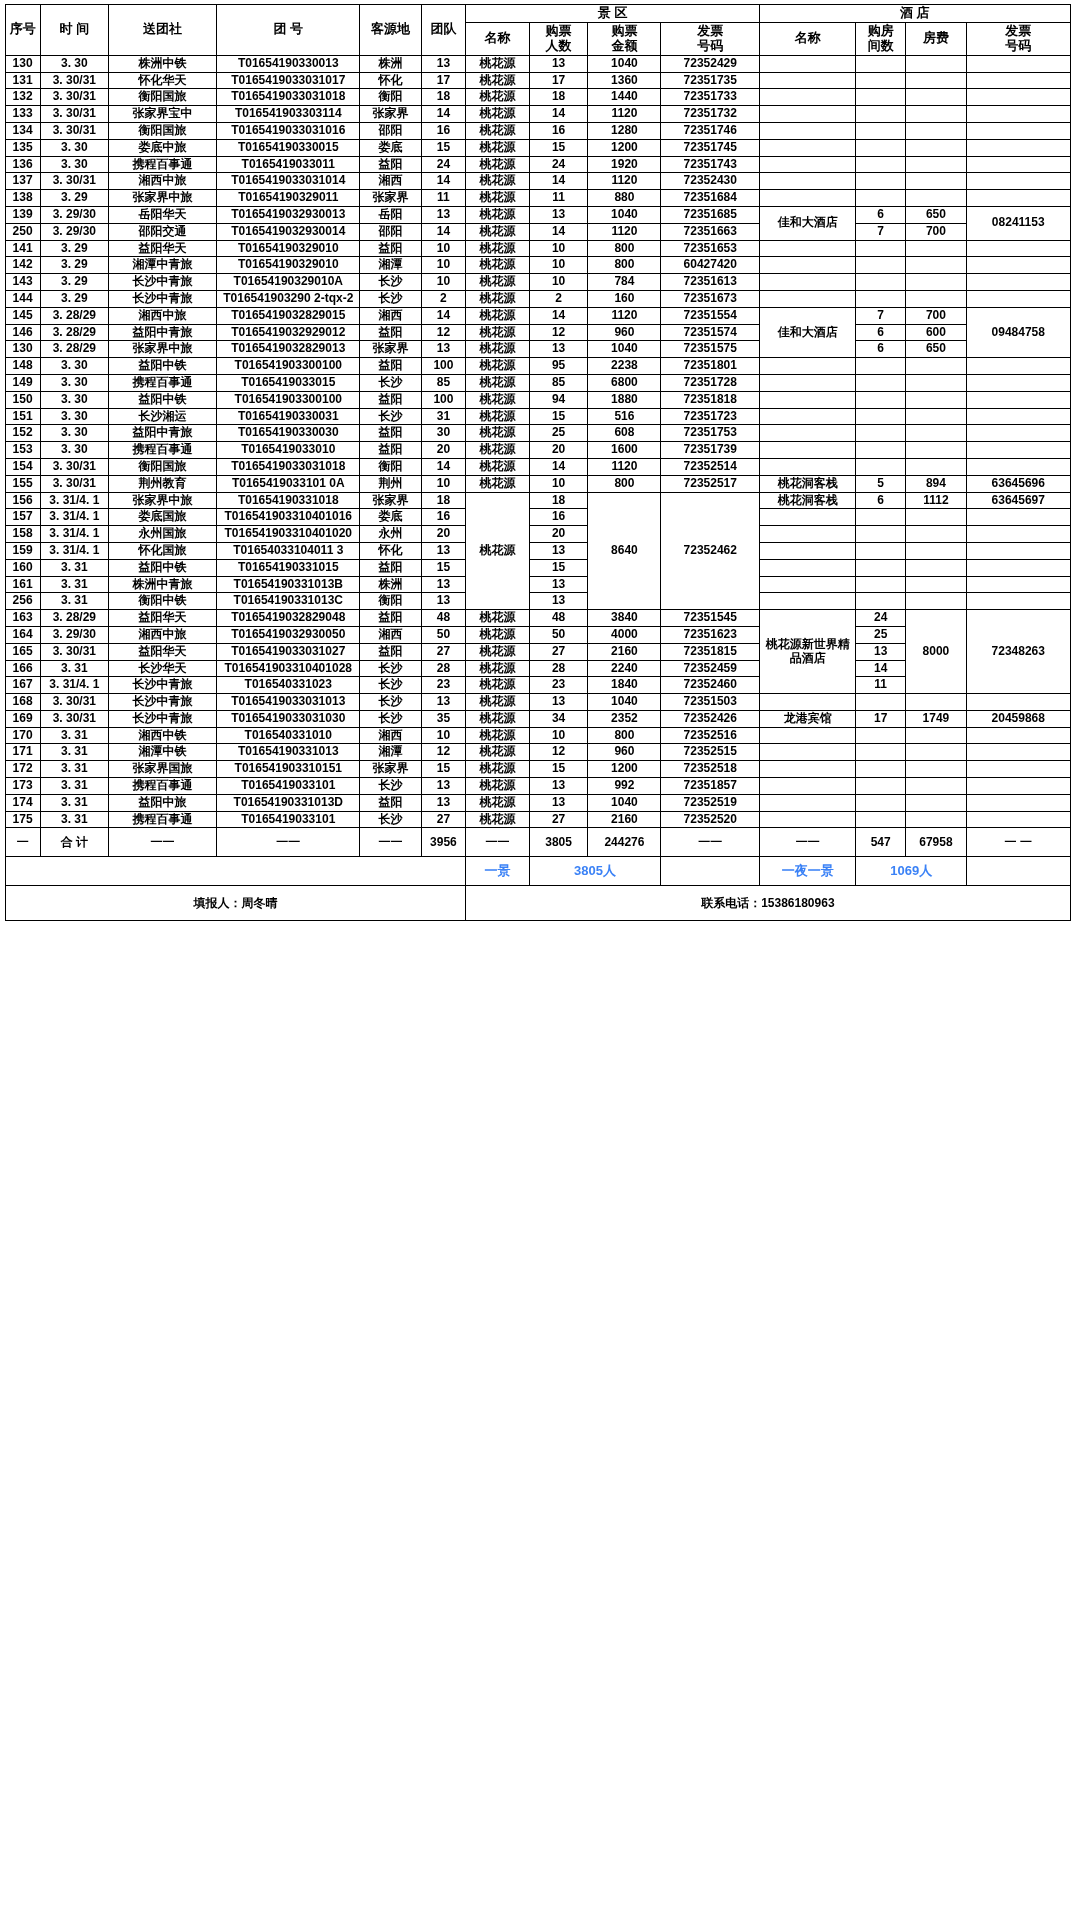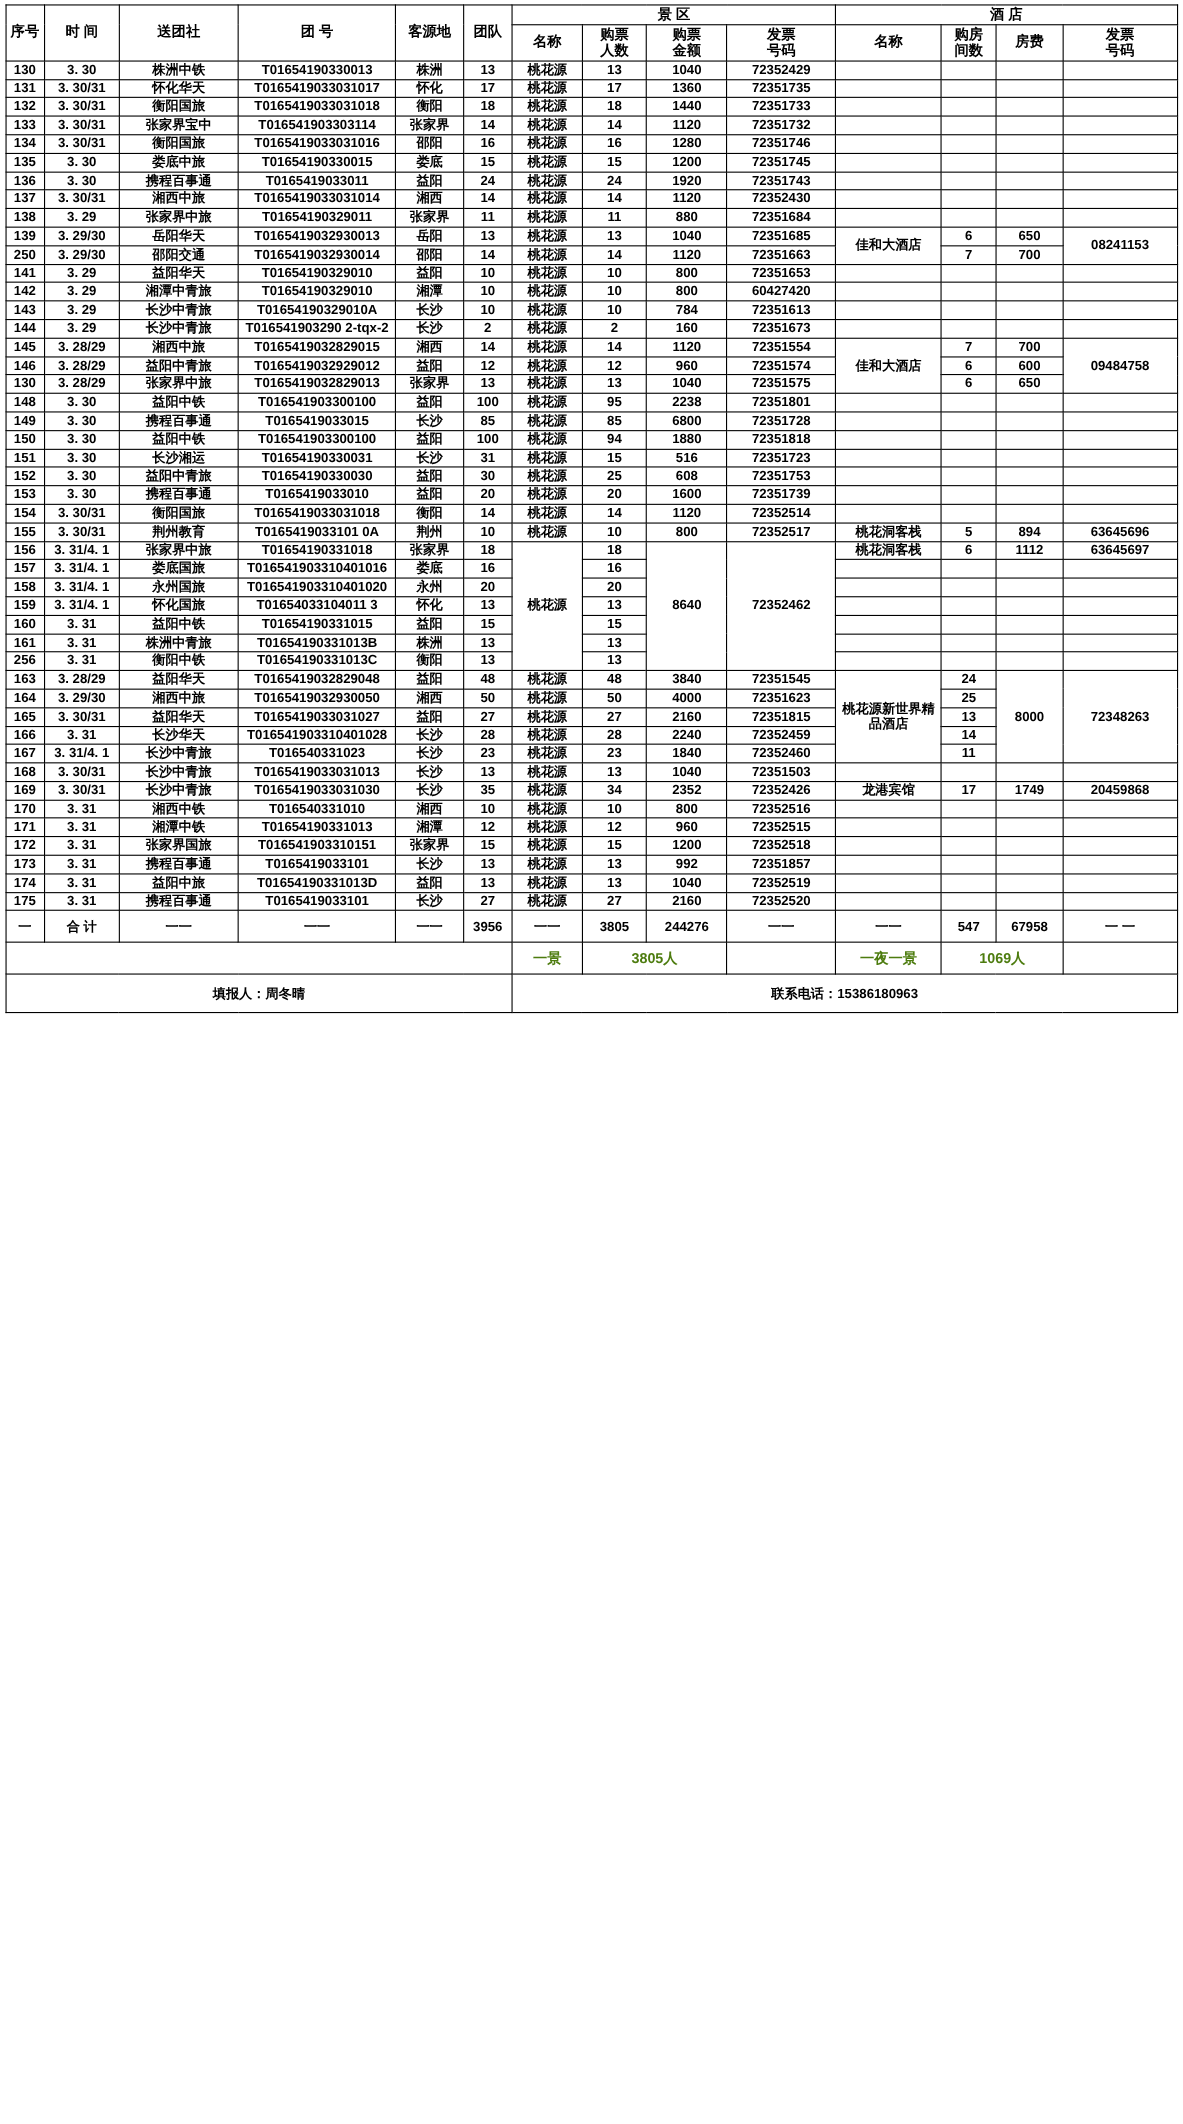--- a/index.html
+++ b/index.html
@@ -15,21 +15,21 @@
   .tsrc{width:52px;}
   .tteam{width:38px;}
   .sname{width:54px;}
   .spnum{width:50px;}
   .spamt{width:62px;}
   .sinv{width:84px;}
   .hname{width:82px;}
   .hrooms{width:42px;}
   .hfee{width:52px;}
   .hinv{width:88px;}
-  .red{color:#4d7c0f;}
+  .red{color:#3b82f6;}
   .totalsrow td{height:26px;}
   .redrow td{height:26px;font-size:13px;}
 </style>
 </head>
 <body>
 
 <div id="sheet">
 <table>
   <colgroup>
     <col class="tno">

